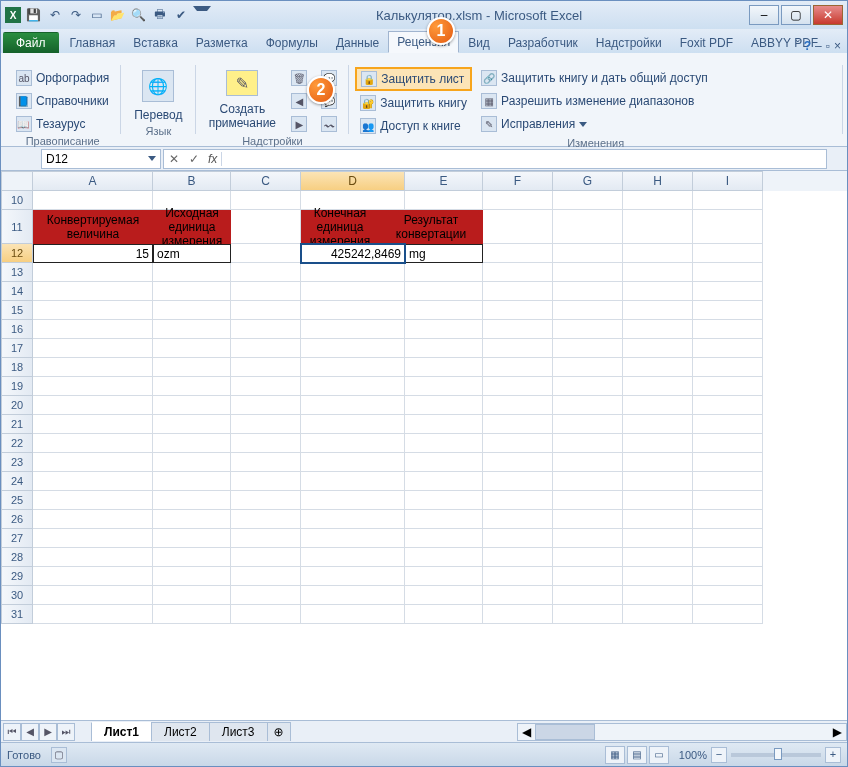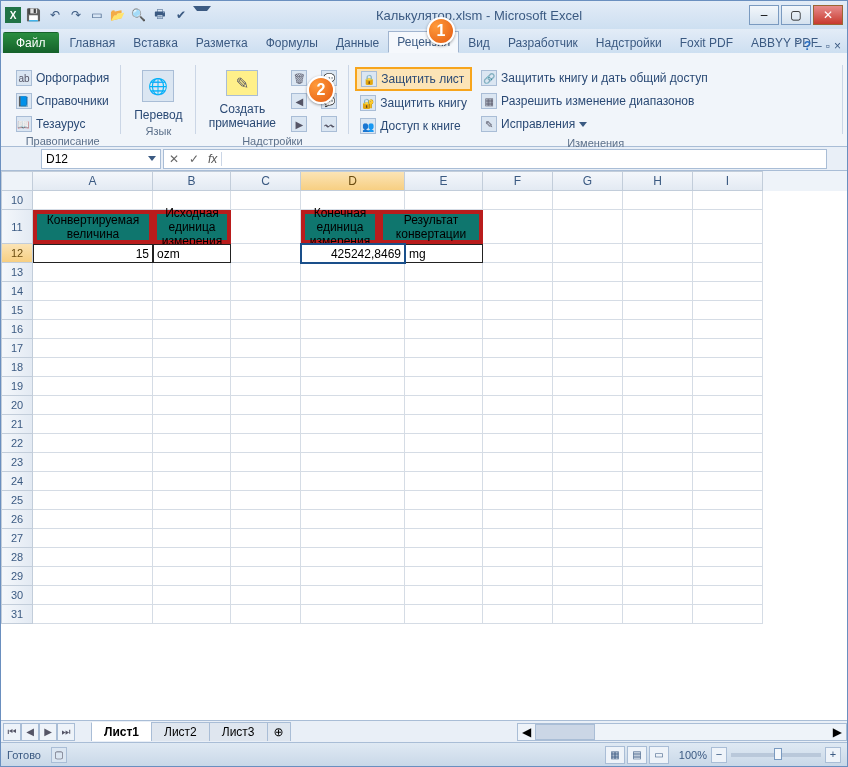--- a/index.html
+++ b/index.html
@@ -38,21 +38,21 @@
   .fx-val { padding: 0 4px; flex: 1; }
   .grid-wrap { flex: 1; display: flex; overflow: hidden; position: relative; }
   .grid { flex: 1; overflow: auto; position: relative; }
   .col-headers { display: flex; position: sticky; top: 0; background: #eef3f9; }
   .corner { width: 32px; height: 20px; background: #eef3f9; border: 1px solid #c2cdda; }
   .colh { height: 20px; border: 1px solid #c2cdda; border-left: none; background: linear-gradient(#f4f7fb,#e3eaf3); text-align: center; font-size: 12px; color: #3b5a82; line-height: 18px; }
   .row { display: flex; }
   .rowh { width: 32px; border: 1px solid #c2cdda; border-top: none; background: linear-gradient(90deg,#f4f7fb,#e3eaf3); text-align: center; font-size: 11px; color: #3b5a82; line-height: 18px; }
   .cell { height: 19px; border-right: 1px solid #d5dce5; border-bottom: 1px solid #d5dce5; background: #fff; font-size: 12px; padding: 0 3px; line-height: 18px; overflow: hidden; white-space: nowrap; }
   .row.hsel .rowh, .colh.sel { background: linear-gradient(#fbe4b6,#f7cf82); color: #6a4c10; }
-  .hdr-cell { background: #0f766e; border: 4px solid #b91c1c; text-align: center; font-size: 12px; line-height: 14px; padding: 8px; display: flex; align-items: center; justify-content: center; }
+  .hdr-cell { background: #b91c1c; border: 1px solid #b91c1c; text-align: center; font-size: 12px; line-height: 14px; padding: 8px; display: flex; align-items: center; justify-content: center; }
   .bordered { border: 1px solid #222; }
   .sel-cell { outline: 2px solid #1a4f8a; outline-offset: -1px; position: relative; }
   .sheet-tabs { height: 22px; background: #e9eff7; border-top: 1px solid #a9bdd6; display: flex; align-items: center; padding-left: 30px; }
   .stab { padding: 2px 12px; background: #fff; border: 1px solid #a9bdd6; border-bottom: none; font-size: 12px; cursor: pointer; margin-right: -1px; }
   .stab.active { background: #fff; font-weight: bold; border-top: 1px solid #fff; }
   .stab.inactive { background: #dfe6ef; }
   .nav-arrows { position: absolute; left: 2px; display: flex; gap: 0; }
   .nav-arrows span { width: 18px; height: 18px; border: 1px solid #a9bdd6; background: #eef3f9; text-align: center; cursor: pointer; font-size: 10px; line-height: 16px; color: #556; }
   .statusbar { height: 24px; background: linear-gradient(#dfe9f3,#c9d8e8); border-top: 1px solid #a9bdd6; display: flex; align-items: center; padding: 0 6px; font-size: 11px; color: #3b5a82; }
   .statusbar .spacer { flex: 1; }

